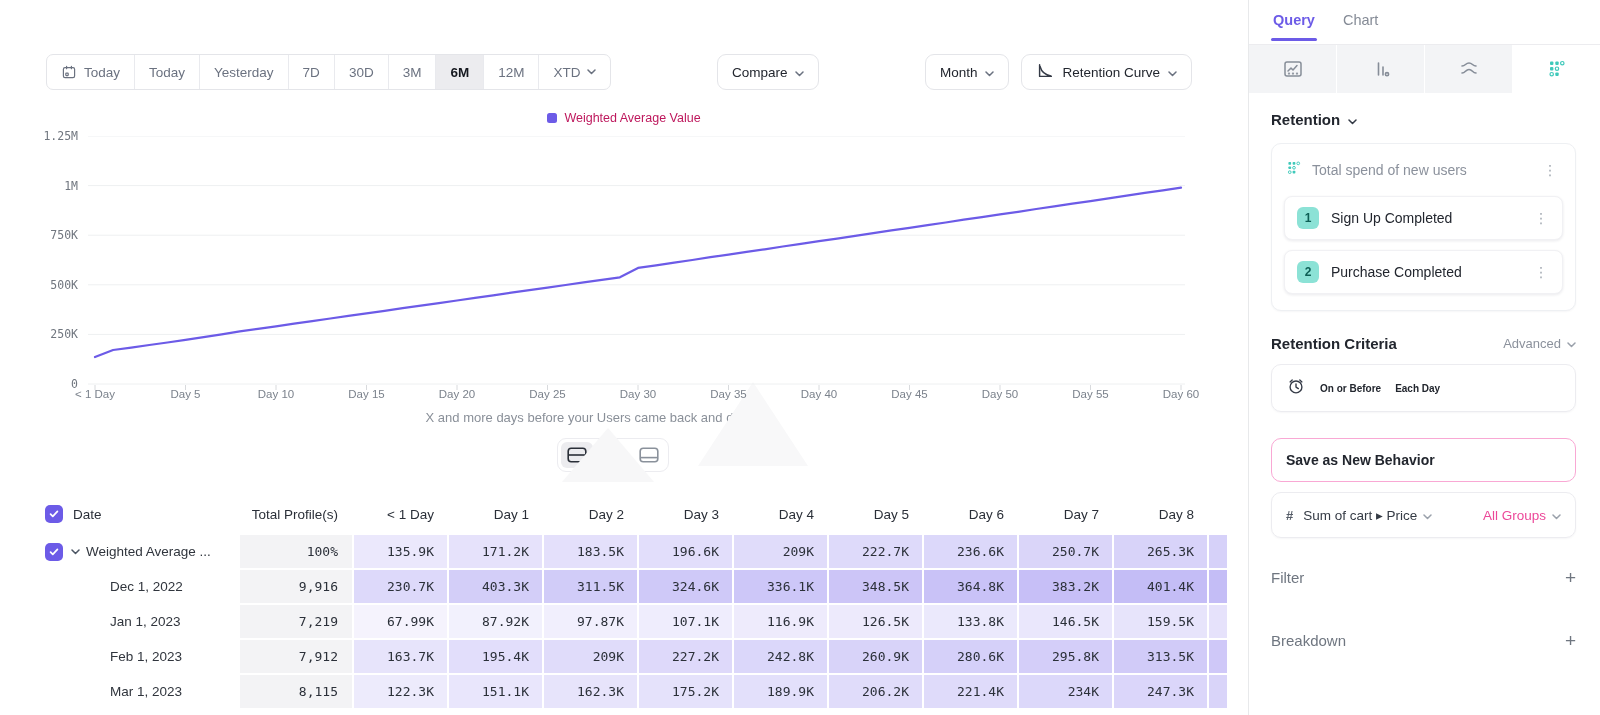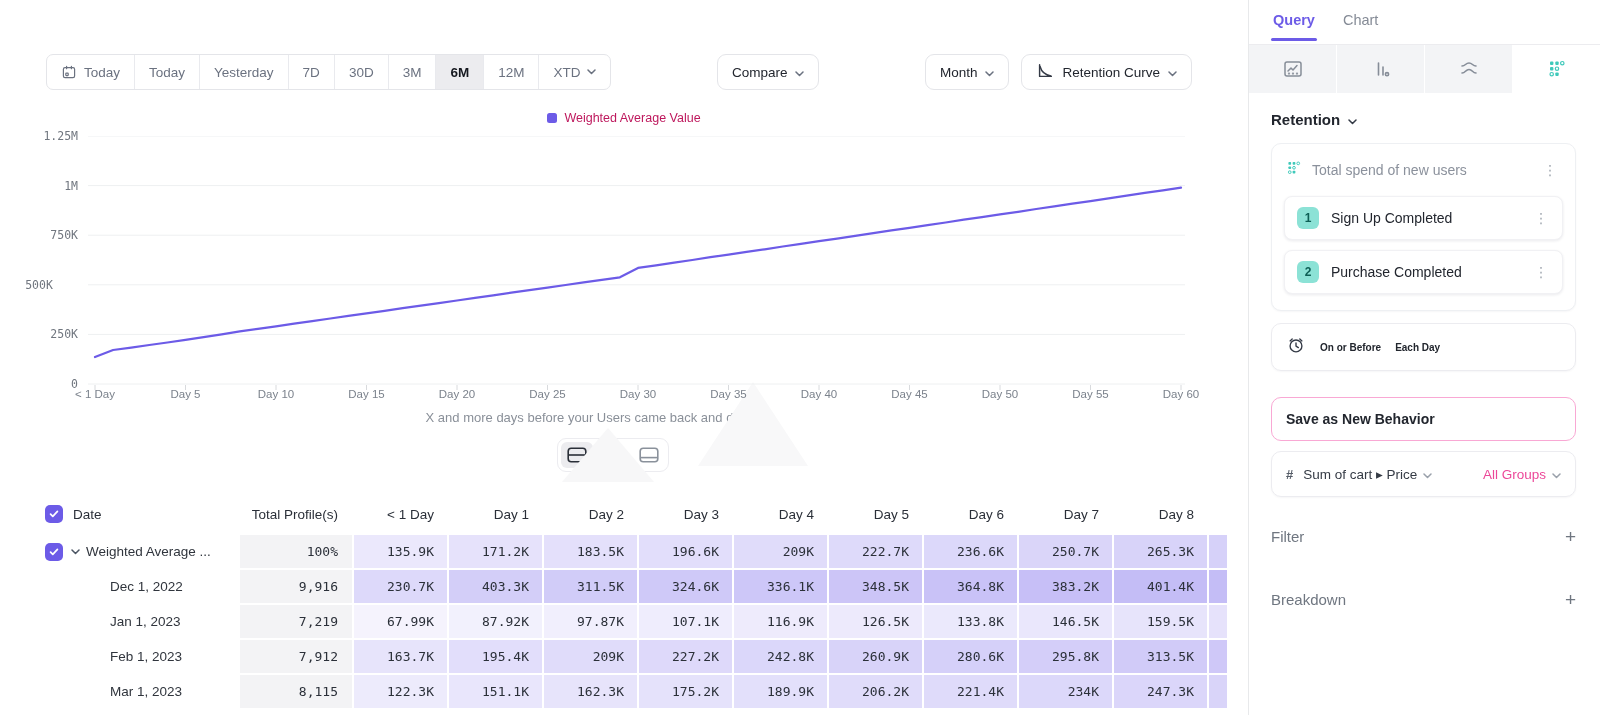--- a/index.html
+++ b/index.html
@@ -203,21 +203,21 @@
           <line x1="728.5" y1="249" x2="728.5" y2="254" stroke="#d8dadd" stroke-width="1"></line>
           <line x1="819" y1="249" x2="819" y2="254" stroke="#d8dadd" stroke-width="1"></line>
           <line x1="909.5" y1="249" x2="909.5" y2="254" stroke="#d8dadd" stroke-width="1"></line>
           <line x1="1000" y1="249" x2="1000" y2="254" stroke="#d8dadd" stroke-width="1"></line>
           <line x1="1090.5" y1="249" x2="1090.5" y2="254" stroke="#d8dadd" stroke-width="1"></line>
           <line x1="1181" y1="249" x2="1181" y2="254" stroke="#d8dadd" stroke-width="1"></line>
           <polyline points="95.0,221.0 113.1,214.0 131.2,211.6 149.3,209.0 167.4,206.5 185.5,203.8 203.6,201.1 221.7,198.3 239.8,195.4 257.9,192.8 276.0,190.3 294.1,187.7 312.2,185.1 330.3,182.5 348.4,179.9 366.5,177.4 384.6,174.8 402.7,172.2 420.8,169.6 438.9,167.1 457.0,164.5 475.1,161.9 493.2,159.3 511.3,156.7 529.4,154.2 547.5,151.6 565.6,149.0 583.7,146.4 601.8,143.8 619.9,141.3 638.0,131.9 656.1,129.4 674.2,126.6 692.3,124.0 710.4,121.2 728.5,118.6 746.6,115.9 764.7,113.3 782.8,110.5 800.9,107.9 819.0,105.2 837.1,102.6 855.2,99.8 873.3,97.2 891.4,94.4 909.5,91.9 927.6,89.1 945.7,86.5 963.8,83.7 981.9,81.1 1000.0,78.4 1018.1,75.8 1036.2,73.0 1054.3,70.4 1072.4,67.7 1090.5,65.1 1108.6,62.3 1126.7,59.7 1144.8,56.9 1162.9,54.4 1181.0,51.6" fill="none" stroke="#6c5be7" stroke-width="2.2" stroke-linejoin="round" stroke-linecap="round"></polyline>
         </svg>
     <div class="ylab" style="top: 241px; left: 0px;">0</div>
         <div class="ylab" style="top: 191.4px; left: 0px;">250K</div>
-        <div class="ylab" style="top: 141.8px; left: 0px; text-align: center;">500K</div>
+        <div class="ylab" style="top: 141.8px; left: 0px;">500K</div>
         <div class="ylab" style="top: 92.2px; left: 0px;">750K</div>
         <div class="ylab" style="top: 42.6px; left: 0px;">1M</div>
         <div class="ylab" style="top: -7px; left: 0px;">1.25M</div>
         <div class="xlab" style="left: 50px;">&lt; 1 Day</div>
         <div class="xlab" style="left: 140.5px;">Day 5</div>
         <div class="xlab" style="left: 231px;">Day 10</div>
         <div class="xlab" style="left: 321.5px;">Day 15</div>
         <div class="xlab" style="left: 412px;">Day 20</div>
         <div class="xlab" style="left: 502.5px;">Day 25</div>
         <div class="xlab" style="left: 593px;">Day 30</div>
@@ -445,20 +445,29 @@
             <span class="kebab">⋮</span>
           </div>
           <div class="step">
             <span class="step-num">2</span>
             <span class="step-label">Purchase Completed</span>
             <span class="kebab">⋮</span>
           </div>
         </div>
     </div>
 
+    <div class="criteria-row">
+      <span class="criteria-title">Retention Criteria</span>
+      <span class="advanced">
+        <span>Advanced</span>
+        <span id="chev-advanced"><svg class="chev" width="9" height="6" viewBox="0 0 9 6">
+              <path d="M1 1l3.5 3.5L8 1" fill="none" stroke="#9aa1ab" stroke-width="1.5" stroke-linecap="round" stroke-linejoin="round"></path>
+            </svg></span>
+      </span>
+    </div>
 
     <div class="cond-card">
       <span>
         <svg width="20" height="20" viewBox="0 0 22 22" fill="none" stroke="#343a46" stroke-width="1.5" stroke-linecap="round" stroke-linejoin="round">
           <circle cx="11" cy="12" r="6.5"></circle>
             <path d="M11 8.8v3.4l2.6 1.6"></path>
             <path d="M4.5 6.5L6.8 4.4"></path>
             <path d="M17.5 6.5l-2.3-2.1"></path>
         </svg>
       </span>

